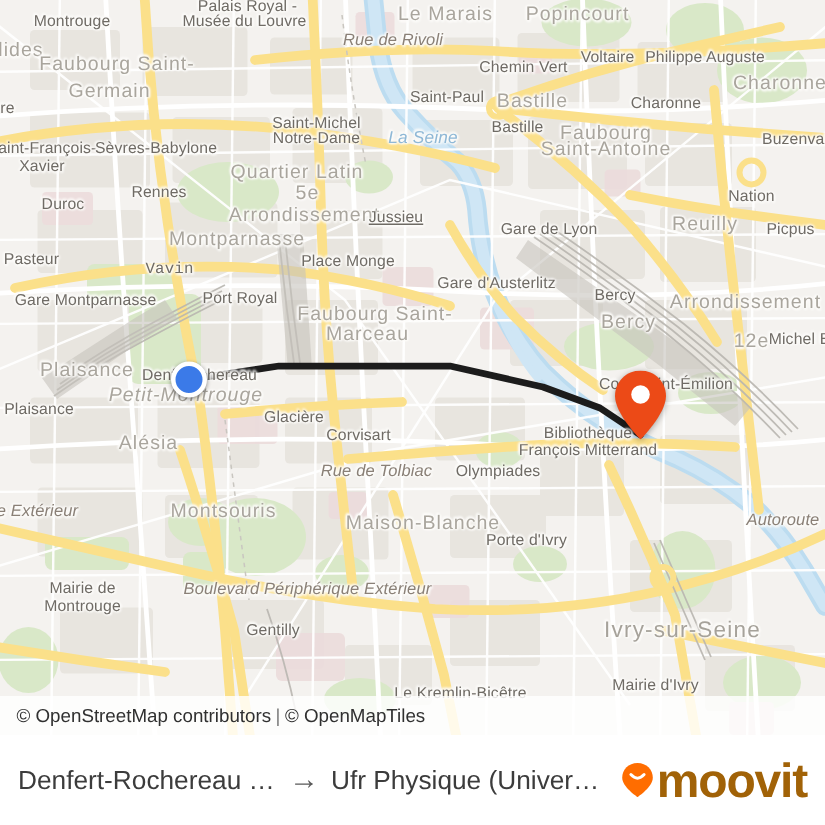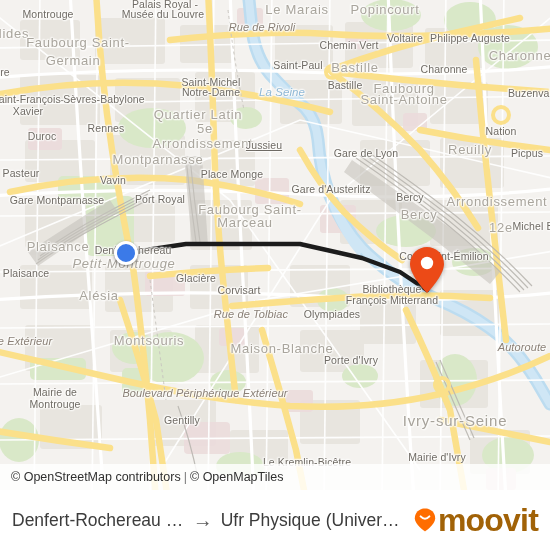--- a/index.html
+++ b/index.html
@@ -396,21 +396,21 @@
         <div class="map-label area" style="left: 205px; top: 128px;">5e</div>
         <div class="map-label area" style="left: 203px; top: 143px;">Arrondissement</div>
         <div class="map-label poi" style="left: 264px; top: 145px; text-decoration: underline;">Jussieu</div>
         <div class="map-label poi" style="left: 501px; top: 131px;">Nation</div>
         <div class="map-label poi" style="left: 366px; top: 153px;">Gare de Lyon</div>
         <div class="map-label area" style="left: 470px; top: 149px;">Reuilly</div>
         <div class="map-label poi" style="left: 527px; top: 153px;">Picpus</div>
         <div class="map-label poi" style="left: 42px; top: 136px;">Duroc</div>
         <div class="map-label area" style="left: 110px; top: 159px; margin-left: 48px;">Montparnasse</div>
         <div class="map-label poi" style="left: 21px; top: 173px;">Pasteur</div>
-        <div class="map-label poi" style="left: 113px; top: 180px;">Vavin</div>
+        <div class="map-label poi" style="left: 113px; top: 180px; font-family: Liberation Mono, monospace;">Vavin</div>
         <div class="map-label poi" style="left: 232px; top: 174px;">Place Monge</div>
         <div class="map-label poi" style="left: 57px; top: 200px;">Gare Montparnasse</div>
         <div class="map-label poi" style="left: 160px; top: 199px;">Port Royal</div>
         <div class="map-label poi" style="left: 331px; top: 189px;">Gare d'Austerlitz</div>
         <div class="map-label poi" style="left: 410px; top: 197px;">Bercy</div>
         <div class="map-label area" style="left: 501px; top: 187px; margin-top: 40px;">12e</div>
         <div class="map-label area" style="left: 497px; top: 201px;">Arrondissement</div>
         <div class="map-label area" style="left: 250px; top: 209px;">Faubourg Saint-</div>
         <div class="map-label area" style="left: 245px; top: 222px;">Marceau</div>
         <div class="map-label area" style="left: 419px; top: 214px;">Bercy</div>

